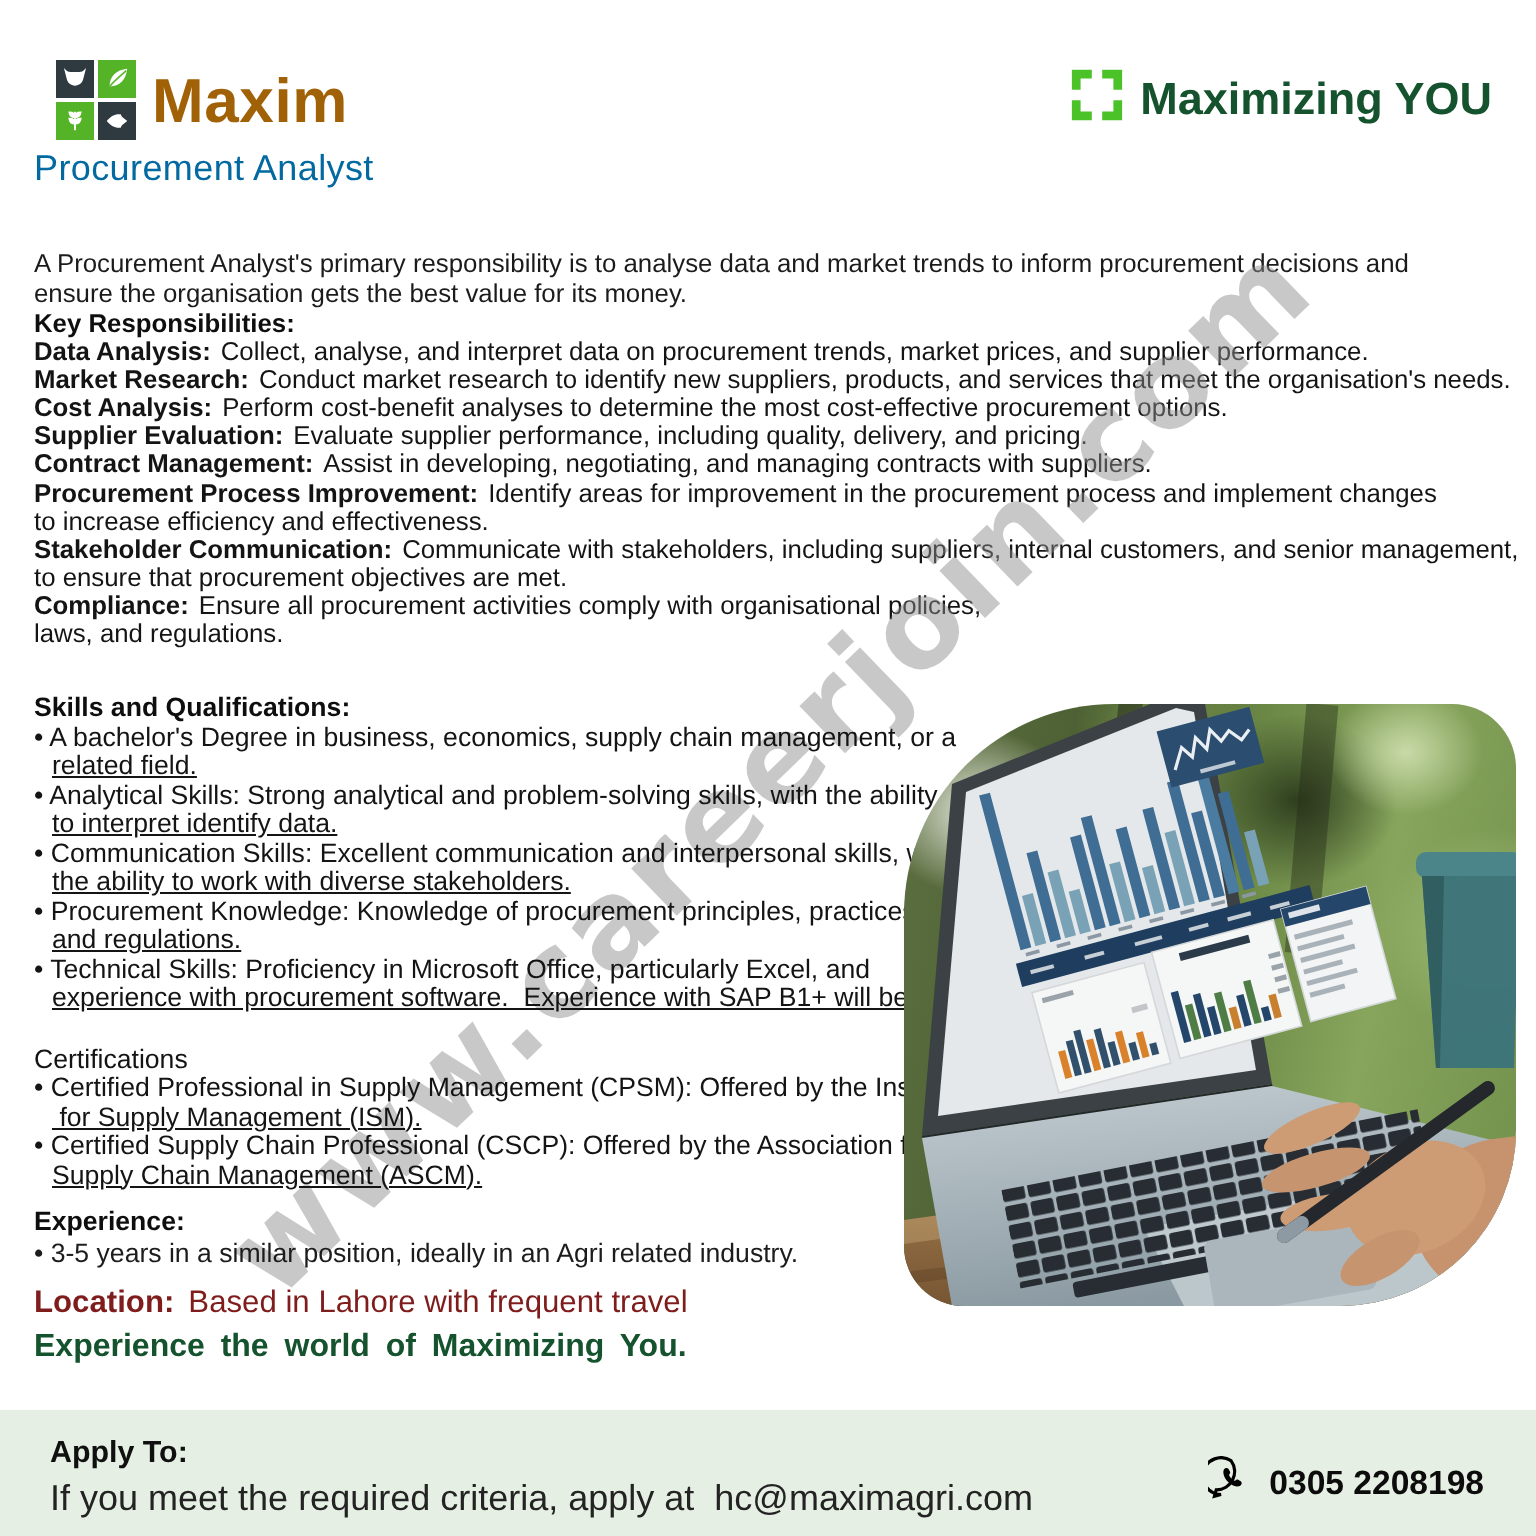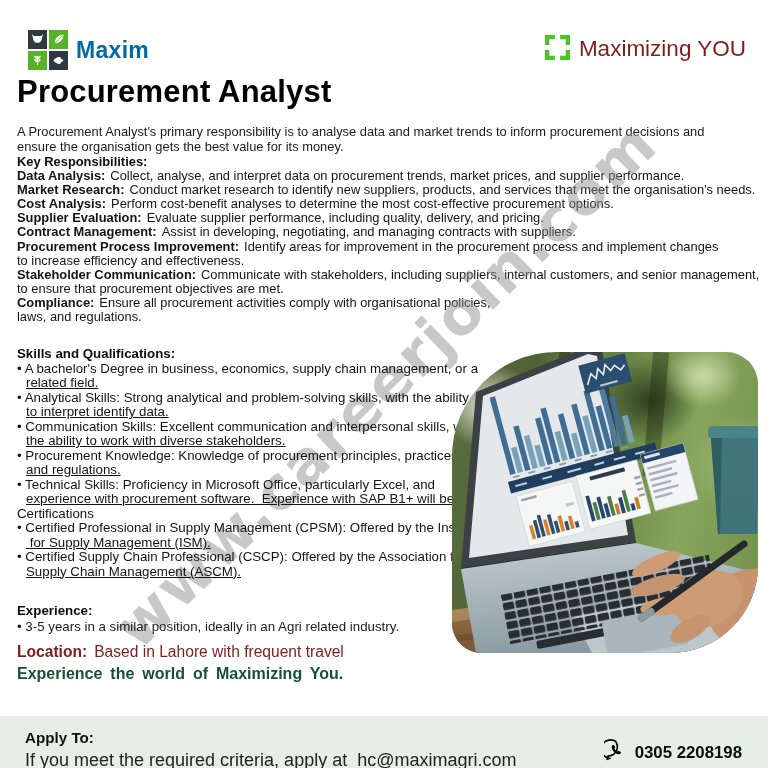--- a/index.html
+++ b/index.html
@@ -5,36 +5,36 @@
   html,body{margin:0;padding:0;background:#fff;}
   .page{position:relative;width:768px;height:768px;background:#ffffff;overflow:hidden;
         font-family:"Liberation Sans",sans-serif;color:#1c1c1c;}
 
   
   .maxim-logo{position:absolute;left:28px;top:30px;display:flex;align-items:center;gap:8px;}
   .logo-grid{display:grid;grid-template-columns:19px 19px;grid-template-rows:19px 19px;gap:2px;}
   .logo-sq{display:flex;align-items:center;justify-content:center;}
   .sq-dark{background:#2e3a40;}
   .sq-green{background:#55b327;}
-  .brand-text{font-size:23px;font-weight:bold;color:#0369a1;letter-spacing:.3px;line-height:1;}
+  .brand-text{font-size:31px;font-weight:bold;color:#a16207;letter-spacing:.3px;line-height:1;}
   .right-logo{position:absolute;right:22px;top:34px;display:flex;align-items:center;gap:8px;}
-  .right-logo-text{font-size:22.5px;font-weight:normal;color:#7f1d1d;line-height:1;}
-
-  
-  .job-title{position:absolute;left:17px;top:74px;font-size:31px;font-weight:bold;color:#000000;letter-spacing:.2px;}
+  .right-logo-text{font-size:22.5px;font-weight:bold;color:#14532d;line-height:1;}
+
+  
+  .job-title{position:absolute;left:17px;top:74px;font-size:18px;font-weight:normal;color:#0369a1;letter-spacing:.2px;}
   .txt-line{white-space:pre;}
   .intro{position:absolute;left:17px;top:124px;font-size:12.9px;line-height:15.4px;color:#1b1b1b;}
   .resp-block{position:absolute;left:17px;top:155px;font-size:12.9px;line-height:14.1px;color:#141414;}
   .block-heading{font-weight:bold;color:#0e0e0e;}
   .resp b{margin-right:5px;}
   .skills-block{position:absolute;left:17px;top:347px;font-size:13.3px;line-height:14.5px;color:#141414;}
   .bullet-line{white-space:pre;}
   .bullet-line.first::before{content:"• ";}
   .bullet-line.contd{padding-left:9px;text-decoration:underline;}
-  .subheading{white-space:pre;}
+  .subheading{white-space:pre;margin-top:16px;}
   .exp-block{position:absolute;left:17px;top:603px;font-size:13.3px;line-height:15.5px;}
   .location{position:absolute;left:17px;top:643px;font-size:15.6px;color:#7f1d1d;white-space:pre;}
   .location b{margin-right:7px;}
   .tagline{position:absolute;left:17px;top:665px;font-size:16px;font-weight:bold;color:#14532d;word-spacing:3.5px;white-space:pre;}
 
   
   .watermark{position:absolute;left:0px;top:350px;width:770px;text-align:center;
              font-family:"DejaVu Sans",sans-serif;font-weight:bold;font-size:60px;
              color:#8e8e8e;opacity:.48;letter-spacing:2px;transform:rotate(-44deg);pointer-events:none;}
 
@@ -44,21 +44,21 @@
          background:
            radial-gradient(70px 60px at 12% 18%, rgba(236,239,229,.95), rgba(236,239,229,0) 70%),
            radial-gradient(55px 45px at 82% 8%, #c9daa8 0%, rgba(201,218,168,0) 70%),
            radial-gradient(70px 60px at 64% 16%, #2f3f1f 0%, rgba(47,63,31,0) 72%),
            radial-gradient(85px 75px at 97% 38%, #a3c07b 0%, rgba(163,192,123,0) 70%),
            radial-gradient(60px 55px at 42% 5%, #73904a 0%, rgba(115,144,74,0) 72%),
            linear-gradient(100deg,#5d7040 0%,#4c5f33 28%,#6d8a47 52%,#87a55c 72%,#71904b 100%);}
   .photo svg{position:absolute;left:0;top:0;}
 
   
-  .footer{position:absolute;left:0;bottom:0;width:768px;height:52px;background:#e6efe3;}
+  .footer{position:absolute;left:0;bottom:0;width:768px;height:63px;background:#e6efe3;}
   .apply-heading{position:absolute;left:25px;top:13px;font-size:15.2px;font-weight:bold;color:#101010;}
   .apply-text{position:absolute;left:25px;top:34px;font-size:18px;color:#232323;white-space:pre;}
   .phone{position:absolute;right:26px;top:23px;display:flex;align-items:center;gap:8px;
          font-size:16.8px;font-weight:bold;color:#0c0c0c;}
 </style>
 </head>
 <body>
 
 <div class="page">
 

